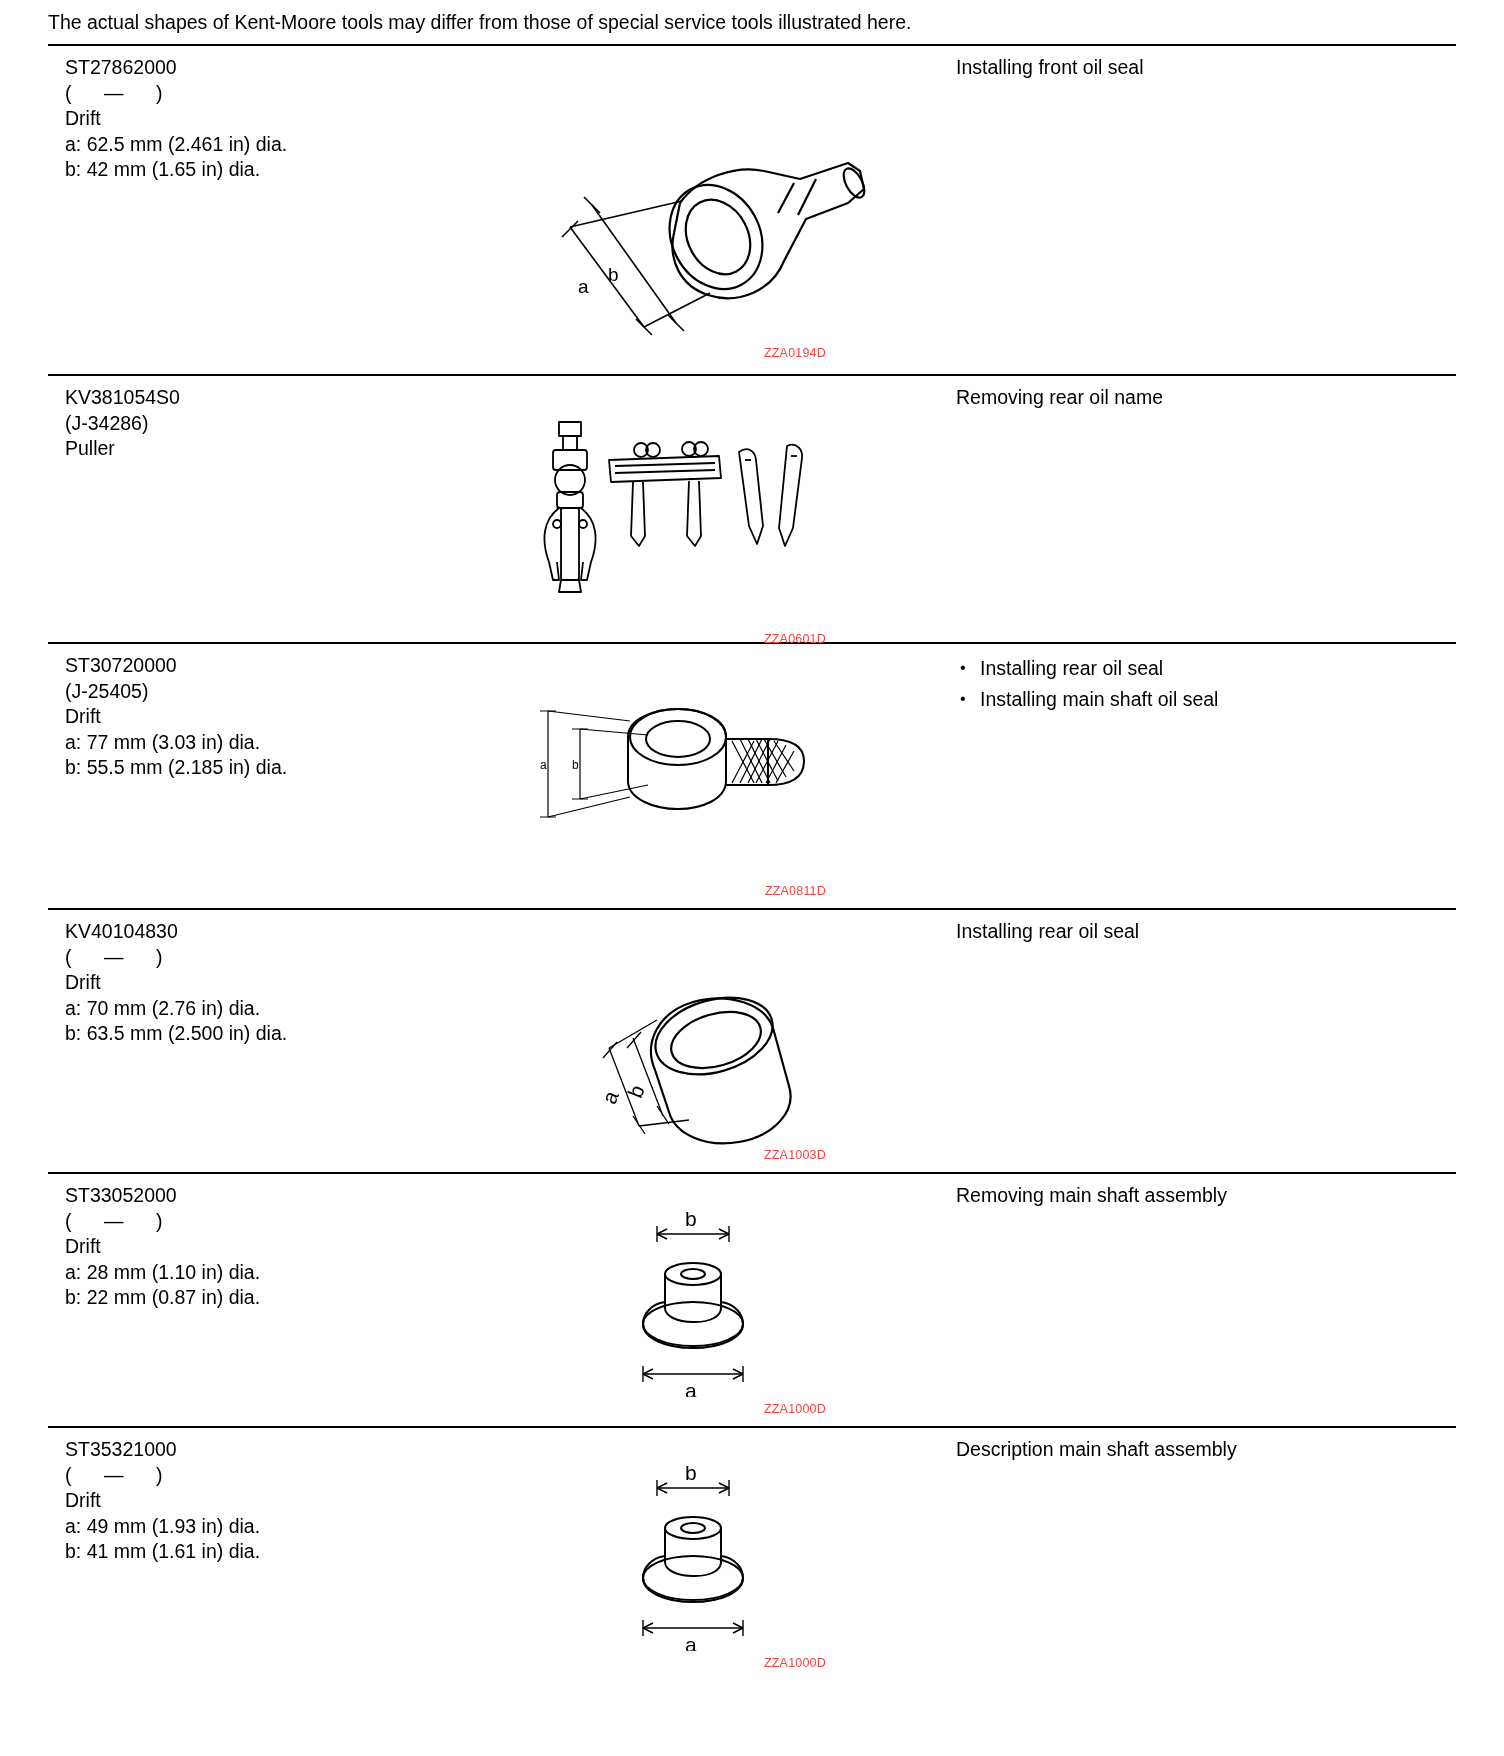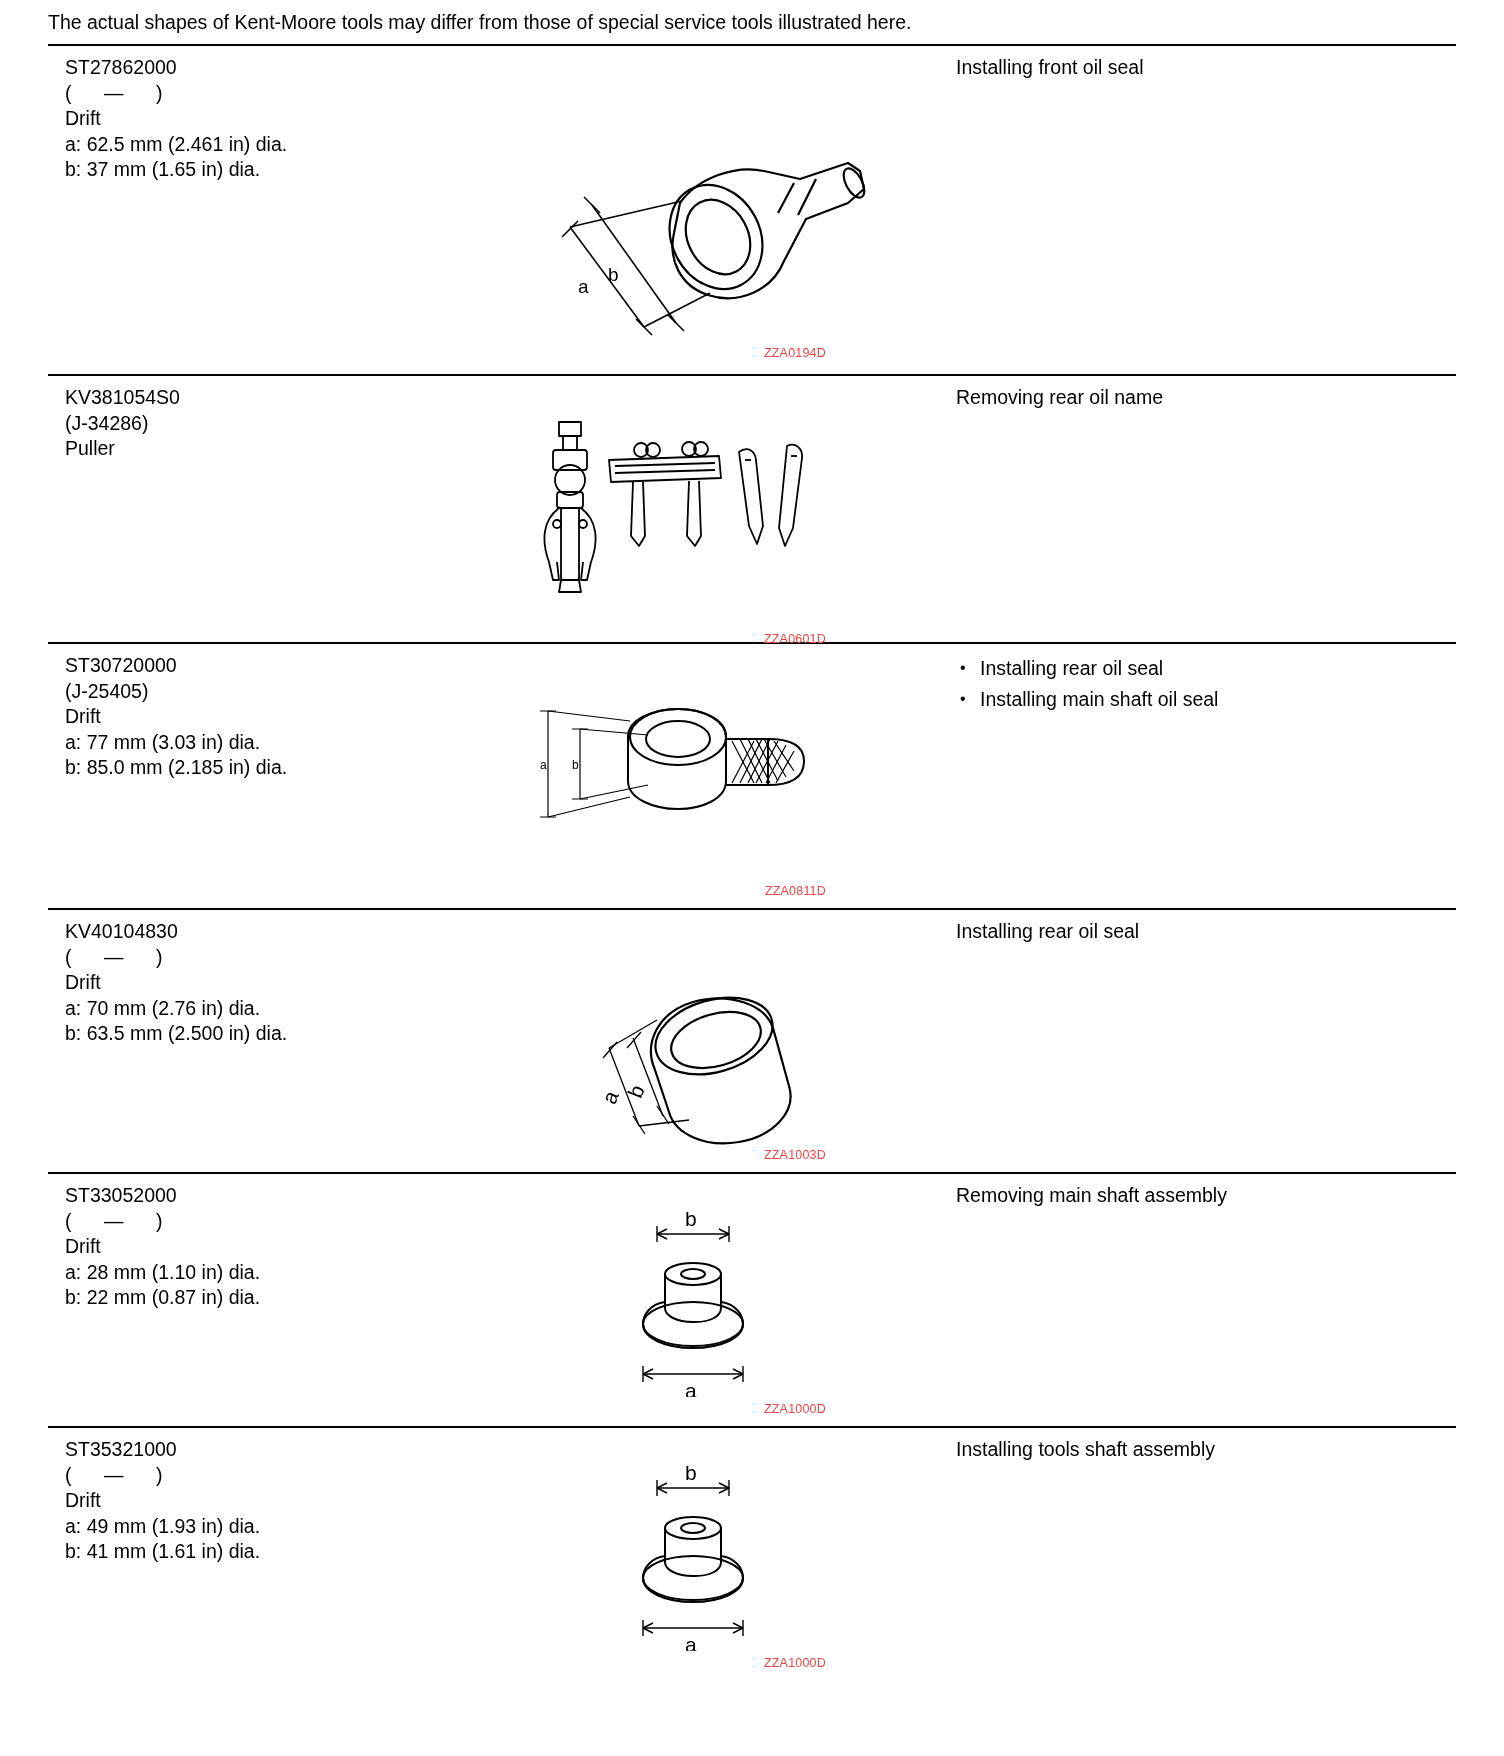--- a/index.html
+++ b/index.html
@@ -126,21 +126,21 @@
     <tbody>
 
 
       <tr class="row first">
         <td class="col-left">
           <div class="cell-inner" style="min-height:328px;">
             <div class="tool-text">ST27862000</div>
             <div class="tool-text">(      —      )</div>
             <div class="tool-text">Drift</div>
             <div class="tool-text">a: 62.5 mm (2.461 in) dia.</div>
-            <div class="tool-text">b: 37 mm (1.65 in) dia.</div>
+            <div class="tool-text">b: 42 mm (1.65 in) dia.</div>
 
             <div class="svgwrap" style="left:500px; top:95px;">
               <svg width="340" height="230" viewBox="0 0 340 230">
                 <g fill="none" stroke="#000" stroke-width="2.2" stroke-linejoin="round">
 
                   <path d="M132 62 C150 36 188 24 216 30 L252 38 L300 22 L312 30 L316 48 L300 62 L258 78 L236 120 C224 150 190 164 160 154 C132 145 120 118 126 92 Z"></path>
 
                   <ellipse cx="168" cy="96" rx="44" ry="54" transform="rotate(-28 168 96)"></ellipse>
                   <ellipse cx="170" cy="96" rx="30" ry="39" transform="rotate(-28 170 96)"></ellipse>
 
@@ -224,21 +224,21 @@
         </td>
       </tr>
 
       <tr class="row">
         <td class="col-left">
           <div class="cell-inner" style="min-height:264px;">
             <div class="tool-text">ST30720000</div>
             <div class="tool-text">(J-25405)</div>
             <div class="tool-text">Drift</div>
             <div class="tool-text">a: 77 mm (3.03 in) dia.</div>
-            <div class="tool-text">b: 85.0 mm (2.185 in) dia.</div>
+            <div class="tool-text">b: 55.5 mm (2.185 in) dia.</div>
 
             <div class="svgwrap" style="left:470px; top:55px;">
               <svg width="320" height="160" viewBox="0 0 320 160">
                 <g fill="none" stroke="#000" stroke-width="2" stroke-linejoin="round">
 
                   <path d="M110 38 C110 20 136 10 160 10 C184 10 208 20 208 38 L208 82 C208 100 184 110 160 110 C136 110 110 100 110 82 Z"></path>
                   <ellipse cx="160" cy="38" rx="48" ry="28"></ellipse>
                   <ellipse cx="160" cy="40" rx="32" ry="18"></ellipse>
 
                   <path d="M208 40 L250 40 L250 86 L208 86"></path>
@@ -393,21 +393,21 @@
                 </g>
                 <text x="52" y="14" font-family="Liberation Sans, sans-serif" font-size="21">b</text>
                 <text x="52" y="186" font-family="Liberation Sans, sans-serif" font-size="21">a</text>
               </svg>
             </div>
             <div class="fig-code" style="top:228px;">ZZA1000D</div>
           </div>
         </td>
         <td class="col-right">
           <div class="cell-inner right">
-            <div class="desc-text">Installing tools shaft assembly</div>
+            <div class="desc-text">Description main shaft assembly</div>
           </div>
         </td>
       </tr>
 
     </tbody>
   </table>
 
 </div>
 
 </body></html>

